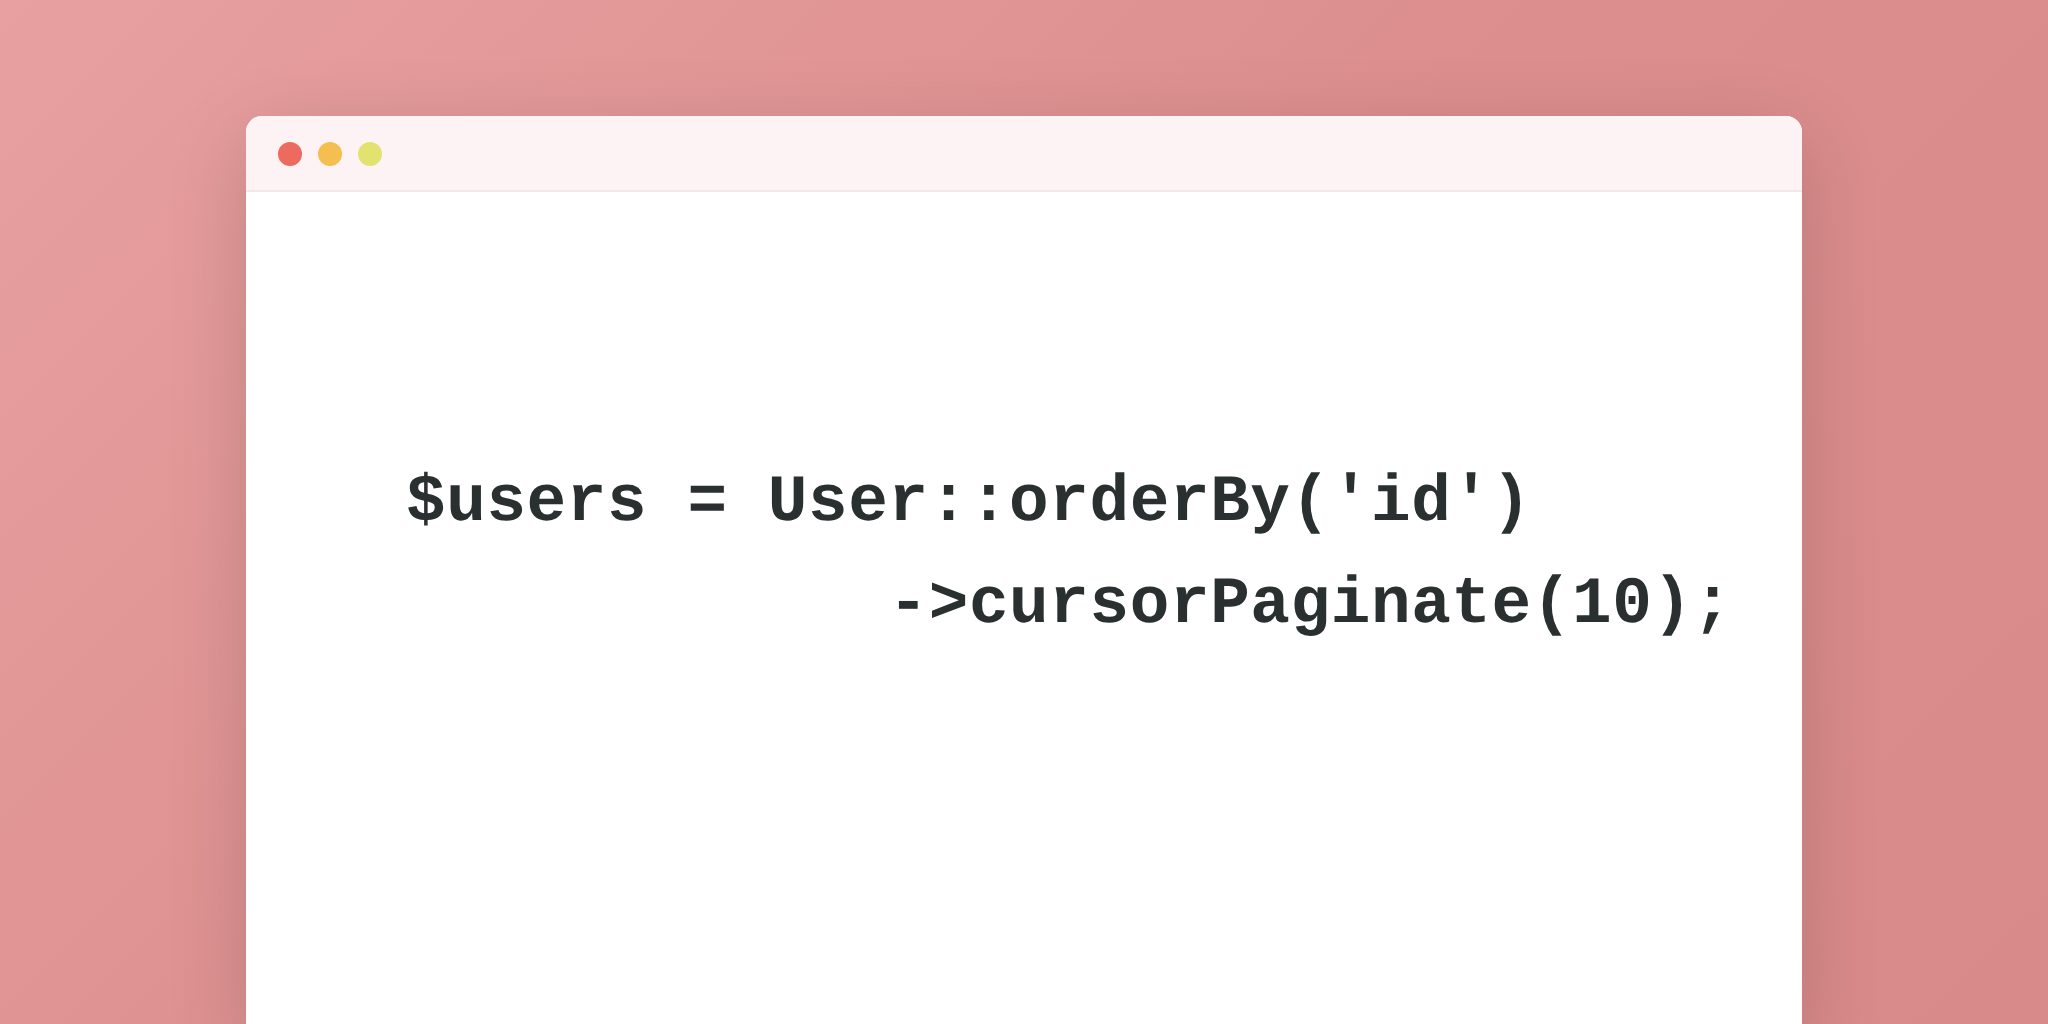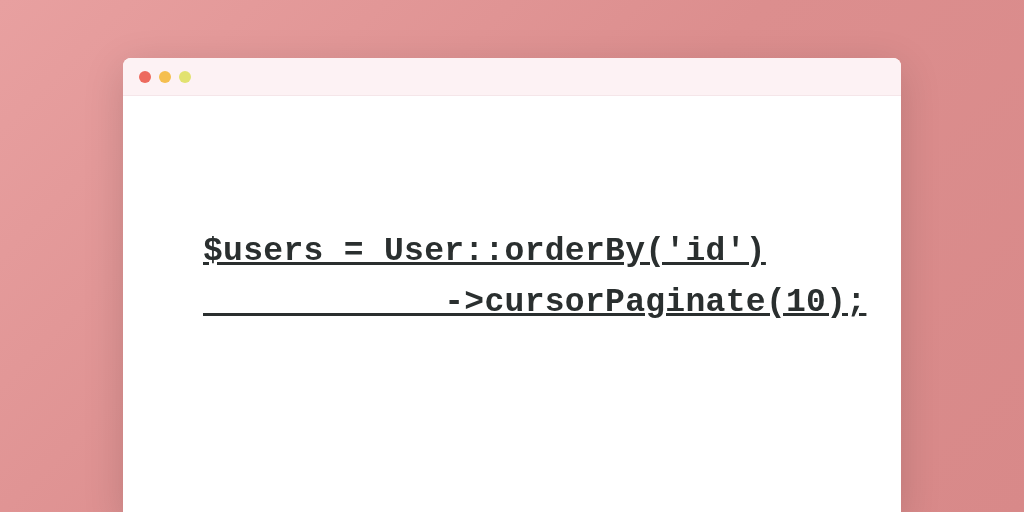--- a/index.html
+++ b/index.html
@@ -47,21 +47,20 @@
       min-height: 420px;
     }
     .code {
       font-family: "SFMono-Regular", "Menlo", "Consolas", "Liberation Mono", monospace;
       font-size: 33px;
       font-weight: 600;
       color: #2a2f2f;
       line-height: 1.55;
       white-space: pre;
       letter-spacing: 0.3px;
-      text-decoration: underline;
     }
   </style>
 </head>
 <body>
 
 <div class="window">
   <div class="titlebar">
     <div class="traffic-light red"></div>
     <div class="traffic-light yellow"></div>
     <div class="traffic-light green"></div>

